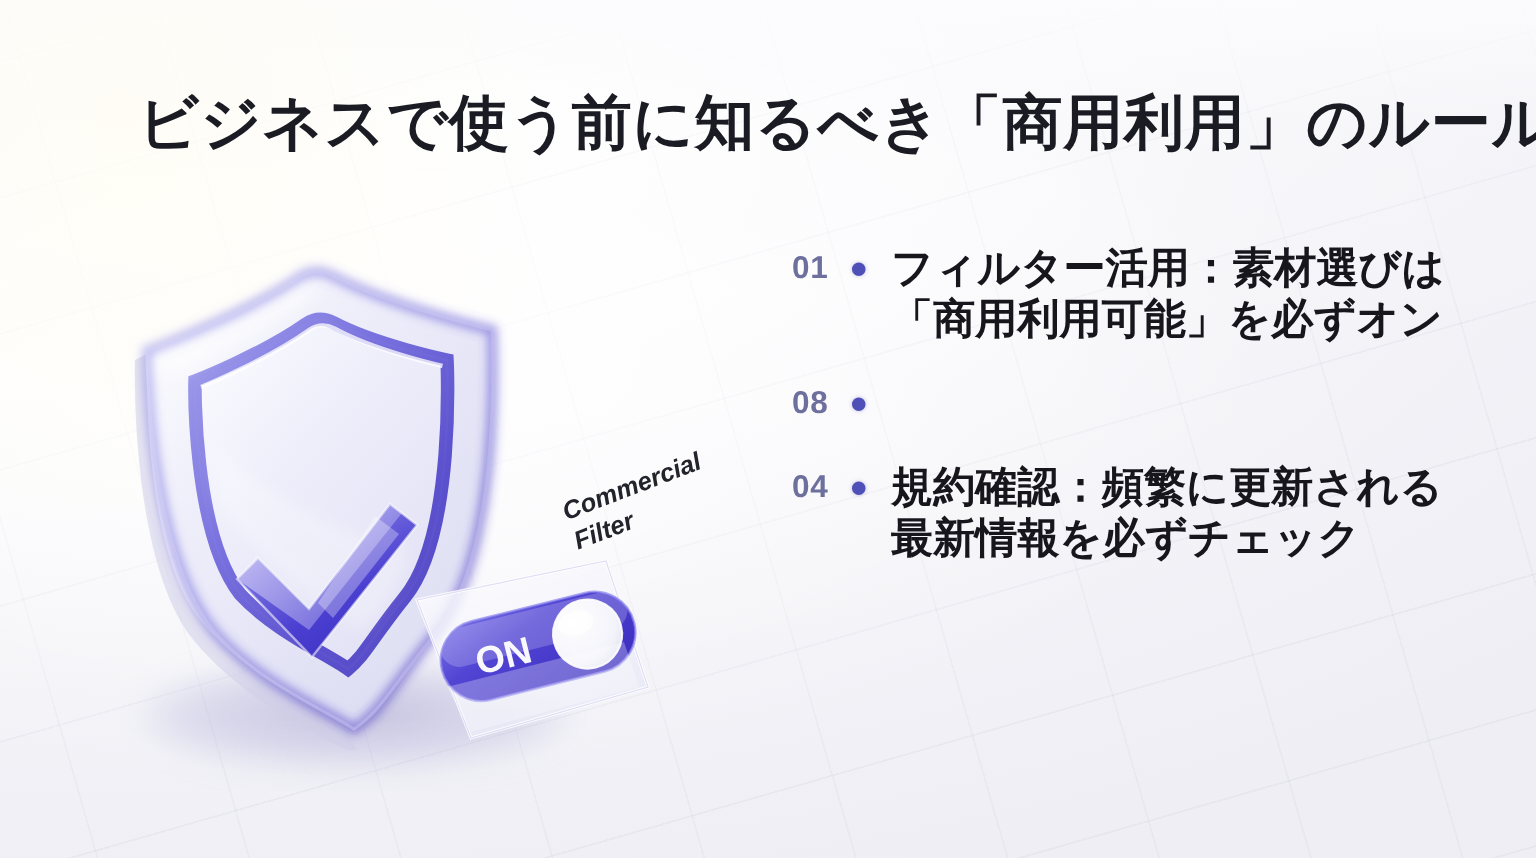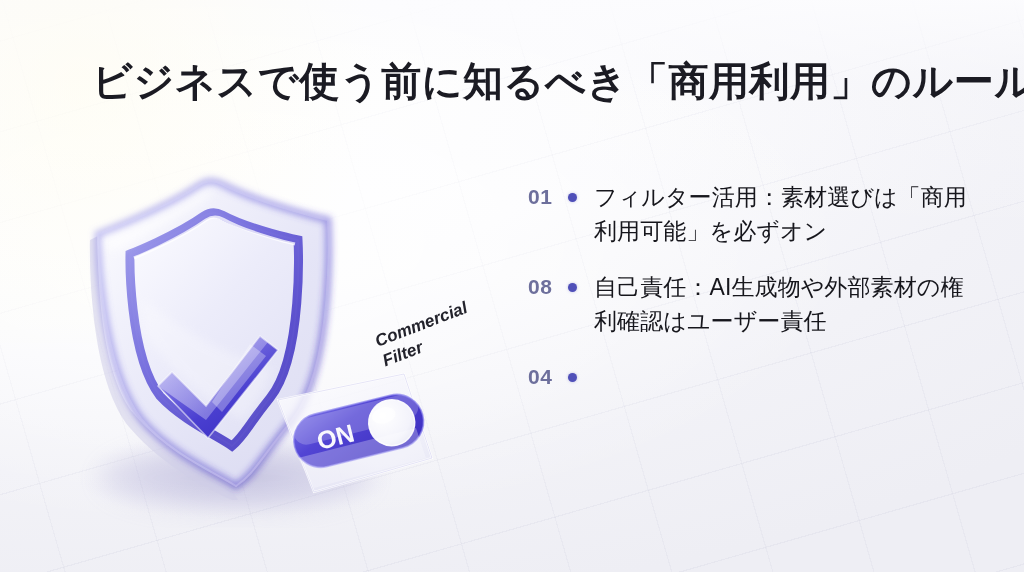--- a/index.html
+++ b/index.html
@@ -58,21 +58,21 @@
     font-weight:700;
     letter-spacing:0.5px;
     color:#1b1b23;
     white-space:nowrap;
     text-shadow:0 1px 0 rgba(255,255,255,0.6);
   }
 
   
   .rules {
     position:absolute;
-    left:528px; top:180px;
+    left:528px; top:162px;
     width:452px;
   }
   .rule {
     display:flex;
     align-items:flex-start;
     margin-bottom:22px;
   }
   .rule:last-child { margin-bottom:0; }
 
   .rule-num {
@@ -93,22 +93,22 @@
     justify-content:flex-start;
   }
   .rule-dot {
     width:9px; height:9px;
     border-radius:50%;
     background:#4f4fb8;
     box-shadow:0 0 3px rgba(79,79,184,0.35);
   }
   .rule-text {
     flex:1 1 auto;
-    font-size:23px;
-    font-weight:400;
+    font-size:28px;
+    font-weight:700;
     line-height:34px;
     color:#16161c;
     letter-spacing:0.1px;
   }
 
   
   .illus {
     position:absolute;
     left:46px; top:128px;
     width:470px; height:400px;
@@ -282,25 +282,25 @@
         </div>
       <div class="rule-text">フィルター活用：素材選びは「商用利用可能」を必ずオン</div>
     </div>
 
 
     <div class="rule">
       <div class="rule-num">08</div>
       <div class="rule-dot-wrap">
           <span class="rule-dot"></span>
         </div>
-      <div class="rule-text">自己責任：AI生成物や外部素材の権利確認はユーザー責任</div>
     </div>
 
     <div class="rule">
       <div class="rule-num">04</div>
       <div class="rule-dot-wrap">
           <span class="rule-dot"></span>
         </div>
+      <div class="rule-text">規約確認：頻繁に更新される最新情報を必ずチェック</div>
     </div>
 
   </div>
 
 </div>
 
 </body></html>

